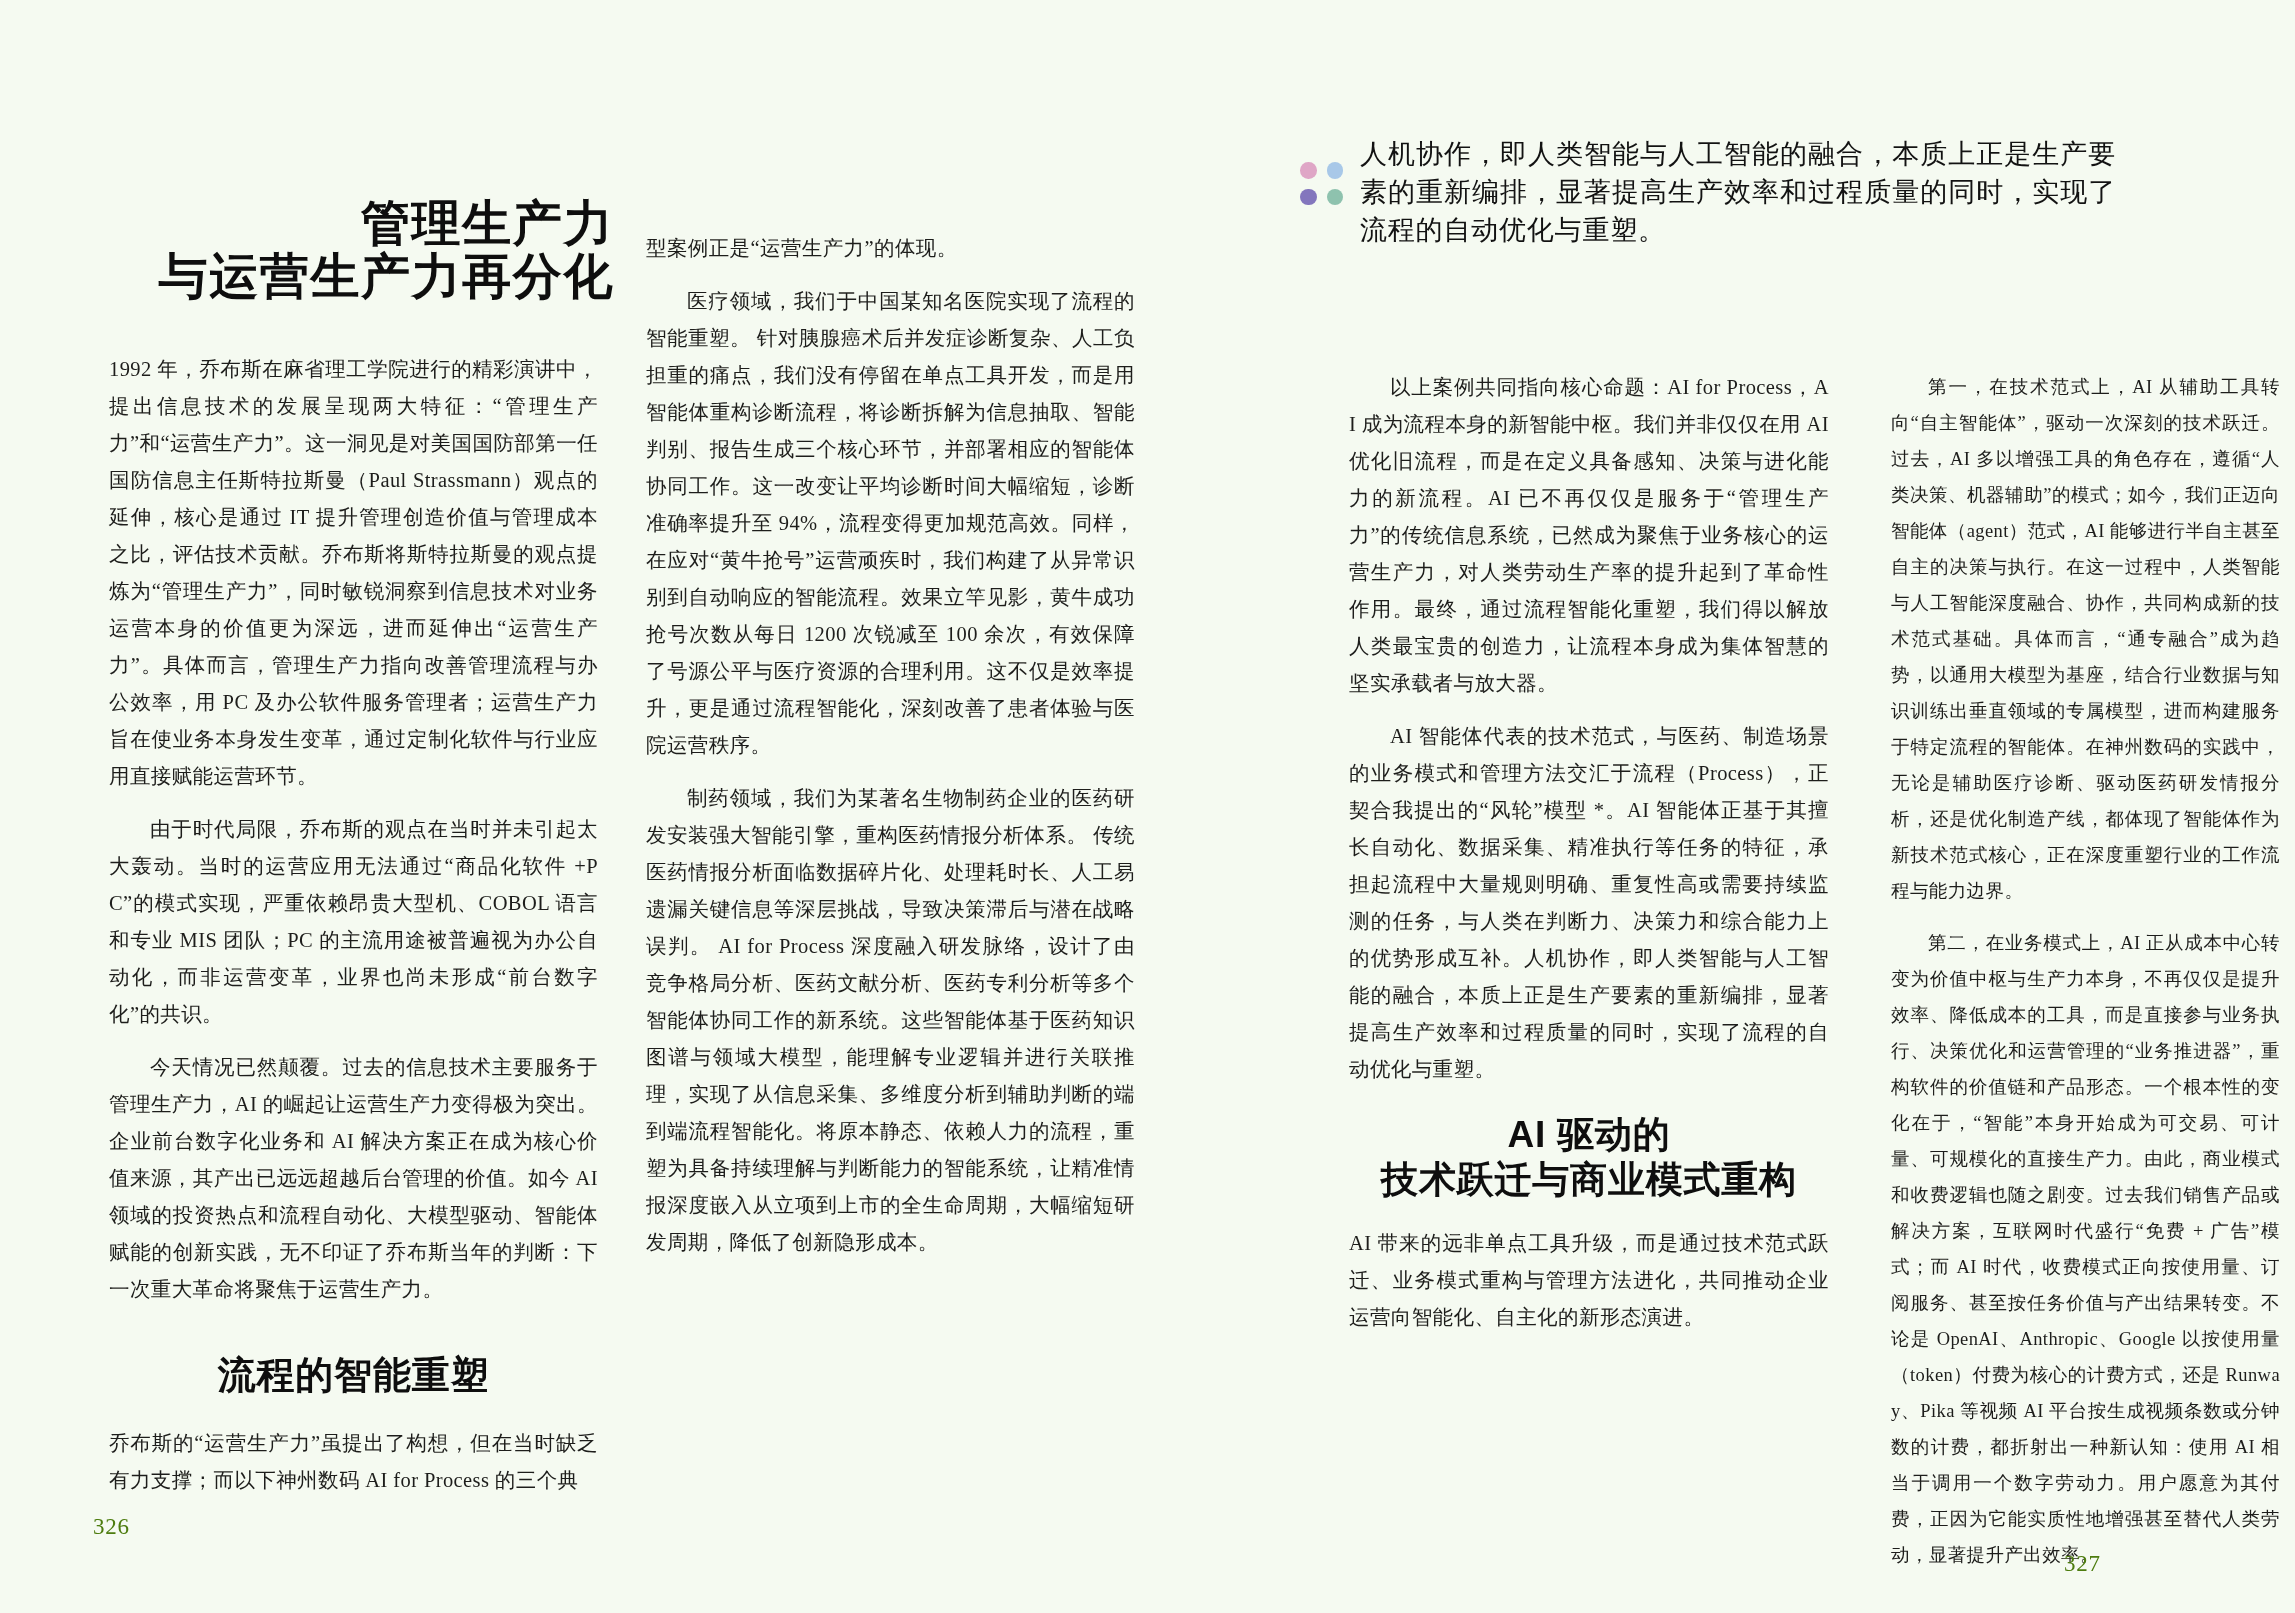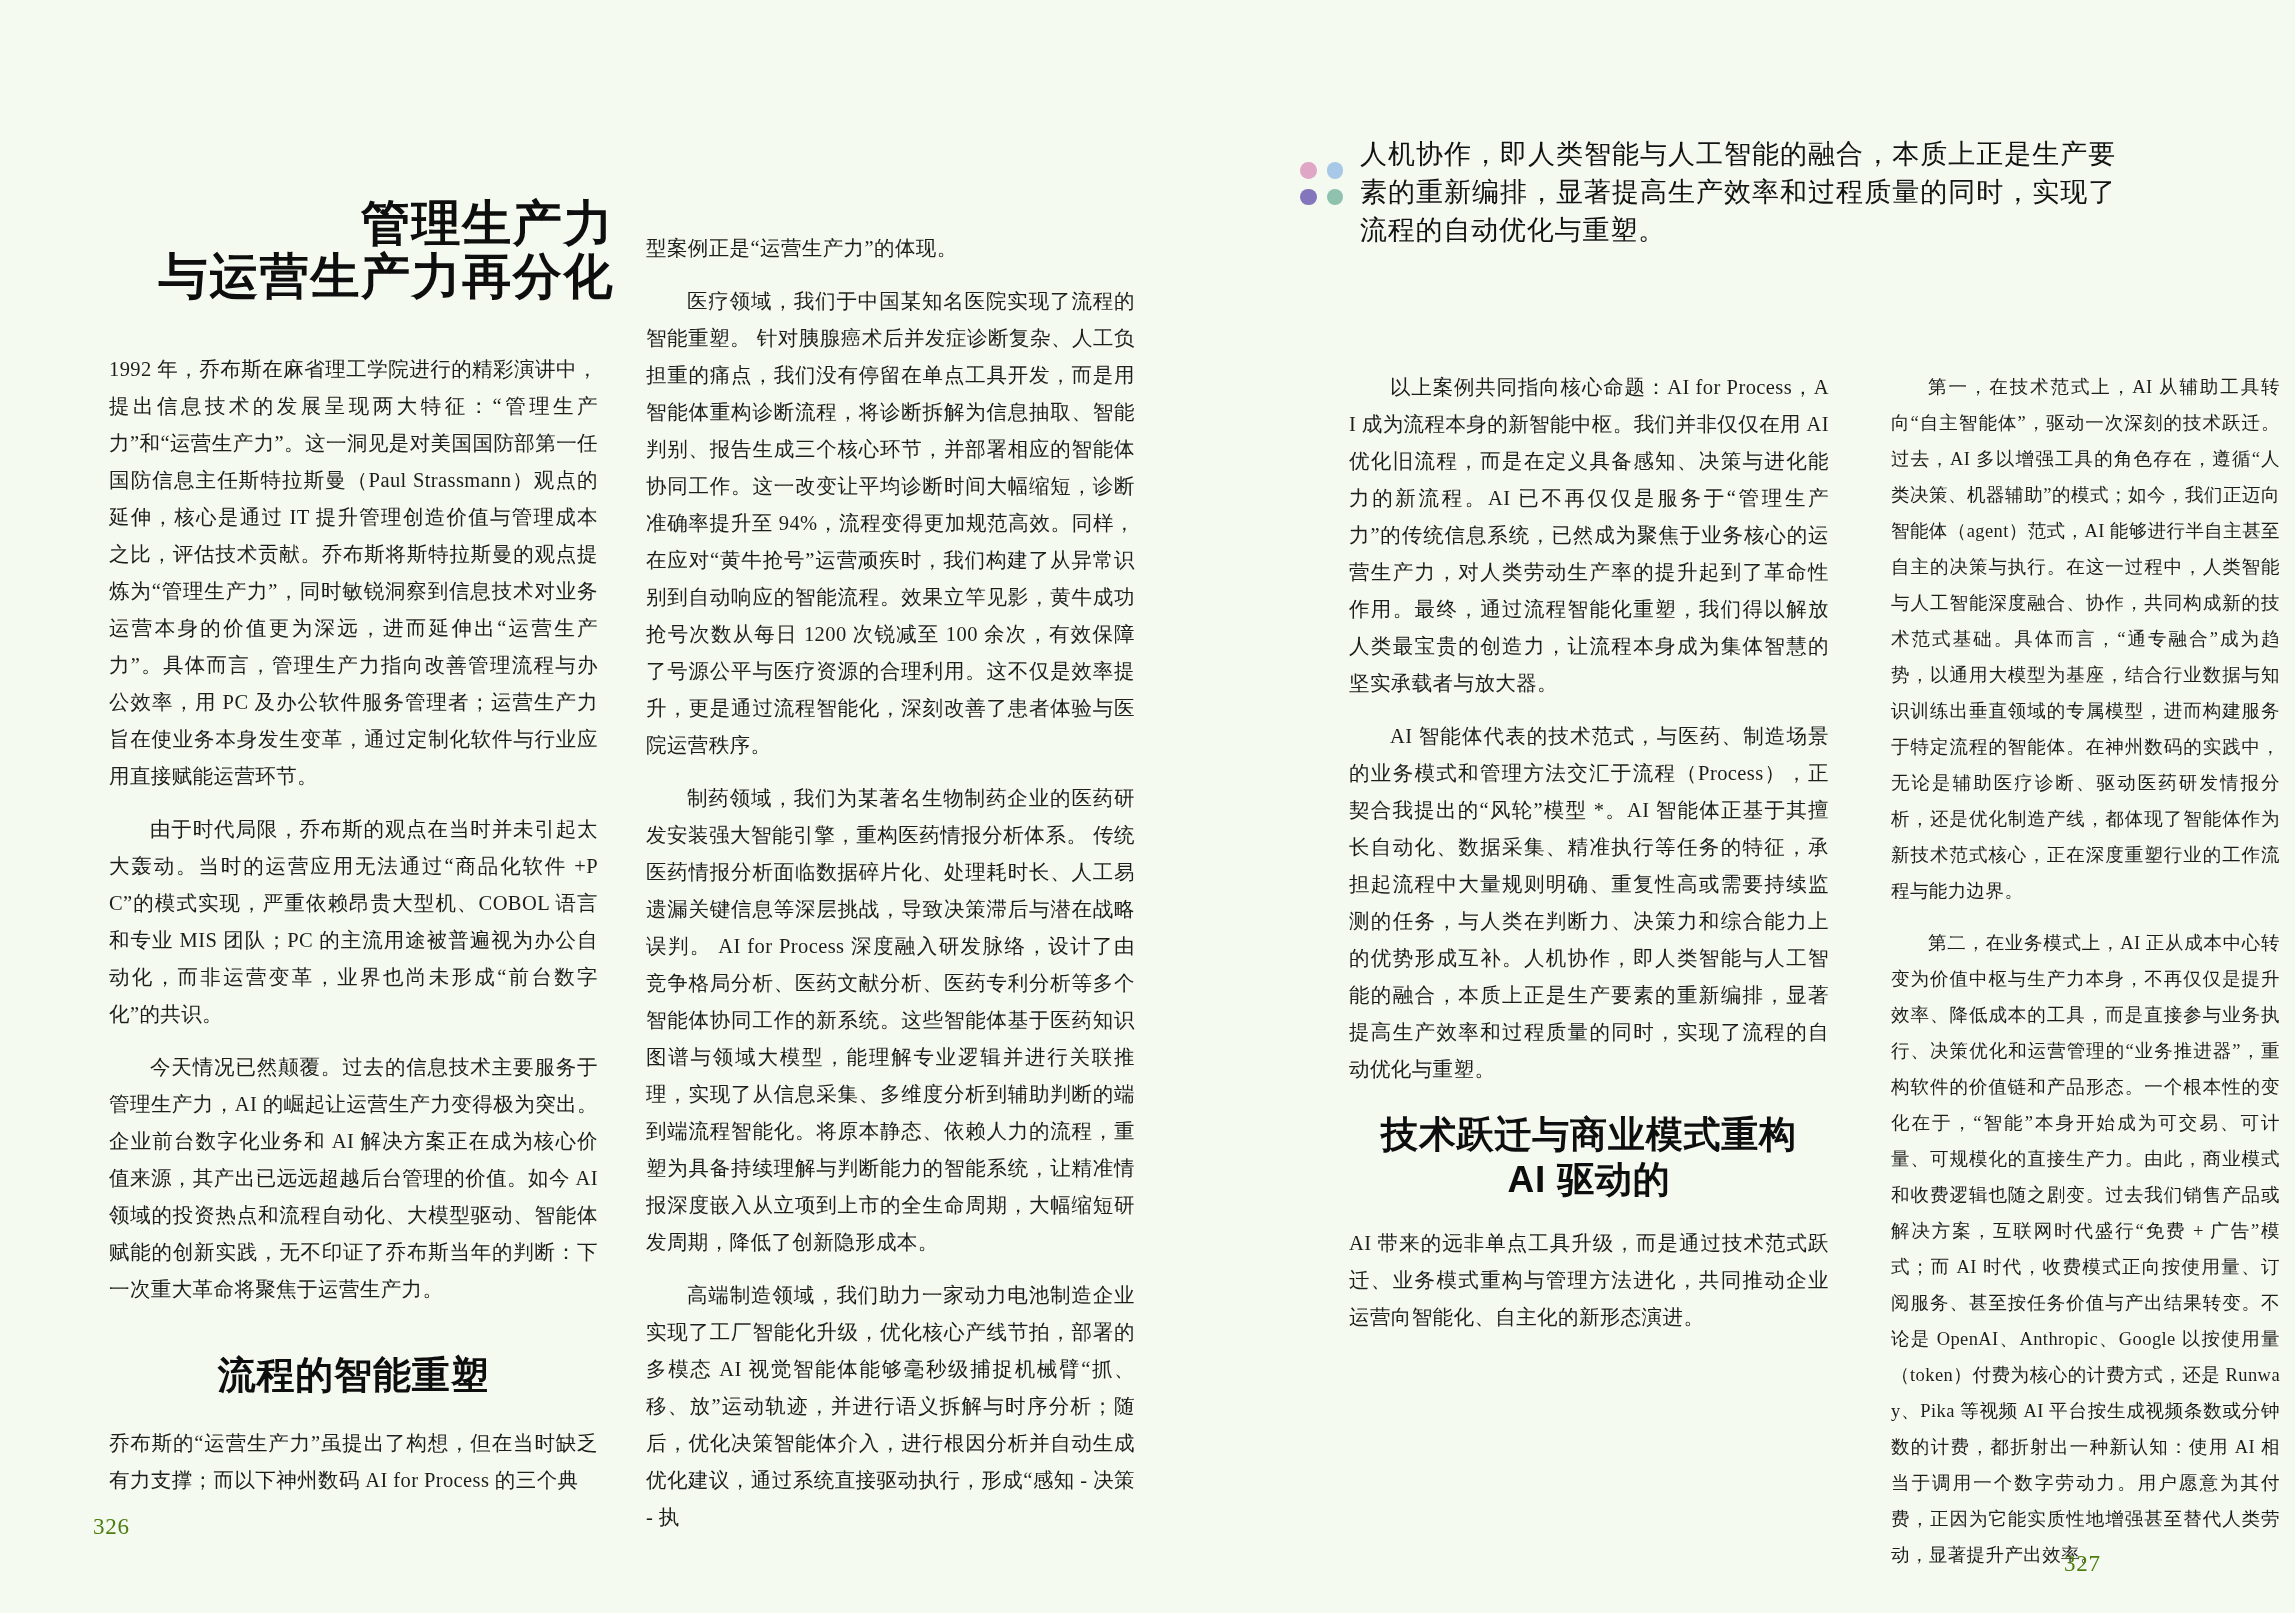--- a/index.html
+++ b/index.html
@@ -93,43 +93,42 @@
       <p class="para">由于时代局限，乔布斯的观点在当时并未引起太大轰动。当时的运营应用无法通过“商品化软件 +PC”的模式实现，严重依赖昂贵大型机、COBOL 语言和专业 MIS 团队；PC 的主流用途被普遍视为办公自动化，而非运营变革，业界也尚未形成“前台数字化”的共识。</p>
       <p class="para">今天情况已然颠覆。过去的信息技术主要服务于管理生产力，AI 的崛起让运营生产力变得极为突出。企业前台数字化业务和 AI 解决方案正在成为核心价值来源，其产出已远远超越后台管理的价值。如今 AI 领域的投资热点和流程自动化、大模型驱动、智能体赋能的创新实践，无不印证了乔布斯当年的判断：下一次重大革命将聚焦于运营生产力。</p>
       <div class="section-heading">流程的智能重塑</div>
       <p class="para flush">乔布斯的“运营生产力”虽提出了构想，但在当时缺乏有力支撑；而以下神州数码 AI for Process 的三个典</p>
     </div>
 
     <div class="abs col lcol2">
       <p class="para flush">型案例正是“运营生产力”的体现。</p>
       <p class="para">医疗领域，我们于中国某知名医院实现了流程的智能重塑。 针对胰腺癌术后并发症诊断复杂、人工负担重的痛点，我们没有停留在单点工具开发，而是用智能体重构诊断流程，将诊断拆解为信息抽取、智能判别、报告生成三个核心环节，并部署相应的智能体协同工作。这一改变让平均诊断时间大幅缩短，诊断准确率提升至 94%，流程变得更加规范高效。同样，在应对“黄牛抢号”运营顽疾时，我们构建了从异常识别到自动响应的智能流程。效果立竿见影，黄牛成功抢号次数从每日 1200 次锐减至 100 余次，有效保障了号源公平与医疗资源的合理利用。这不仅是效率提升，更是通过流程智能化，深刻改善了患者体验与医院运营秩序。</p>
       <p class="para">制药领域，我们为某著名生物制药企业的医药研发安装强大智能引擎，重构医药情报分析体系。 传统医药情报分析面临数据碎片化、处理耗时长、人工易遗漏关键信息等深层挑战，导致决策滞后与潜在战略误判。 AI for Process 深度融入研发脉络，设计了由竞争格局分析、医药文献分析、医药专利分析等多个智能体协同工作的新系统。这些智能体基于医药知识图谱与领域大模型，能理解专业逻辑并进行关联推理，实现了从信息采集、多维度分析到辅助判断的端到端流程智能化。将原本静态、依赖人力的流程，重塑为具备持续理解与判断能力的智能系统，让精准情报深度嵌入从立项到上市的全生命周期，大幅缩短研发周期，降低了创新隐形成本。</p>
-      <p class="para">高端制造领域，我们助力一家动力电池制造企业实现了工厂智能化升级，优化核心产线节拍，部署的多模态 AI 视觉智能体能够毫秒级捕捉机械臂“抓、移、放”运动轨迹，并进行语义拆解与时序分析；随后，优化决策智能体介入，进行根因分析并自动生成优化建议，通过系统直接驱动执行，形成“感知 - 决策 - 执</p>
     </div>
 
     <div class="abs page-num left">326</div>
   </div>
 
   <div>
 
     <div class="abs quote-dots">
       <span class="dot" style="background-color: rgb(223, 166, 198);"></span>
       <span class="dot" style="background-color: rgb(168, 200, 232);"></span>
       <span class="dot" style="background-color: rgb(131, 118, 189);"></span>
       <span class="dot" style="background-color: rgb(142, 194, 174);"></span>
     </div>
 
     <div class="abs pull-quote">人机协作，即人类智能与人工智能的融合，本质上正是生产要素的重新编排，显著提高生产效率和过程质量的同时，实现了流程的自动优化与重塑。</div>
 
     <div class="abs col rcol1">
       <p class="para">以上案例共同指向核心命题：AI for Process，AI 成为流程本身的新智能中枢。我们并非仅仅在用 AI 优化旧流程，而是在定义具备感知、决策与进化能力的新流程。AI 已不再仅仅是服务于“管理生产力”的传统信息系统，已然成为聚焦于业务核心的运营生产力，对人类劳动生产率的提升起到了革命性作用。最终，通过流程智能化重塑，我们得以解放人类最宝贵的创造力，让流程本身成为集体智慧的坚实承载者与放大器。</p>
       <p class="para">AI 智能体代表的技术范式，与医药、制造场景的业务模式和管理方法交汇于流程（Process），正契合我提出的“风轮”模型 *。AI 智能体正基于其擅长自动化、数据采集、精准执行等任务的特征，承担起流程中大量规则明确、重复性高或需要持续监测的任务，与人类在判断力、决策力和综合能力上的优势形成互补。人机协作，即人类智能与人工智能的融合，本质上正是生产要素的重新编排，显著提高生产效率和过程质量的同时，实现了流程的自动优化与重塑。</p>
       <div class="section-heading right">
+        <div>AI 驱动的</div>
         <div>技术跃迁与商业模式重构</div>
-        <div>AI 驱动的</div>
       </div>
       <p class="para flush">AI 带来的远非单点工具升级，而是通过技术范式跃迁、业务模式重构与管理方法进化，共同推动企业运营向智能化、自主化的新形态演进。</p>
     </div>
 
     <div class="abs col rcol2">
       <p class="para">第一，在技术范式上，AI 从辅助工具转向“自主智能体”，驱动一次深刻的技术跃迁。过去，AI 多以增强工具的角色存在，遵循“人类决策、机器辅助”的模式；如今，我们正迈向智能体（agent）范式，AI 能够进行半自主甚至自主的决策与执行。在这一过程中，人类智能与人工智能深度融合、协作，共同构成新的技术范式基础。具体而言，“通专融合”成为趋势，以通用大模型为基座，结合行业数据与知识训练出垂直领域的专属模型，进而构建服务于特定流程的智能体。在神州数码的实践中，无论是辅助医疗诊断、驱动医药研发情报分析，还是优化制造产线，都体现了智能体作为新技术范式核心，正在深度重塑行业的工作流程与能力边界。</p>
       <p class="para">第二，在业务模式上，AI 正从成本中心转变为价值中枢与生产力本身，不再仅仅是提升效率、降低成本的工具，而是直接参与业务执行、决策优化和运营管理的“业务推进器”，重构软件的价值链和产品形态。一个根本性的变化在于，“智能”本身开始成为可交易、可计量、可规模化的直接生产力。由此，商业模式和收费逻辑也随之剧变。过去我们销售产品或解决方案，互联网时代盛行“免费 + 广告”模式；而 AI 时代，收费模式正向按使用量、订阅服务、甚至按任务价值与产出结果转变。不论是 OpenAI、Anthropic、Google 以按使用量（token）付费为核心的计费方式，还是 Runway、Pika 等视频 AI 平台按生成视频条数或分钟数的计费，都折射出一种新认知：使用 AI 相当于调用一个数字劳动力。用户愿意为其付费，正因为它能实质性地增强甚至替代人类劳动，显著提升产出效率。</p>
     </div>
 
     <div class="abs page-num right">327</div>

